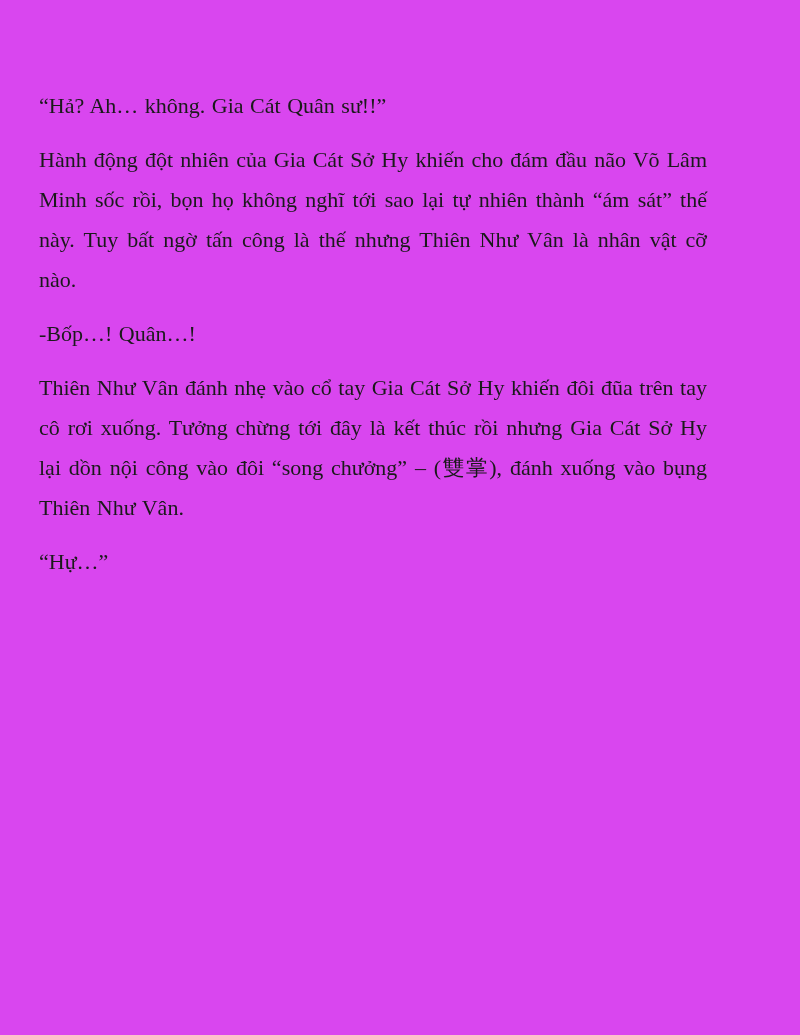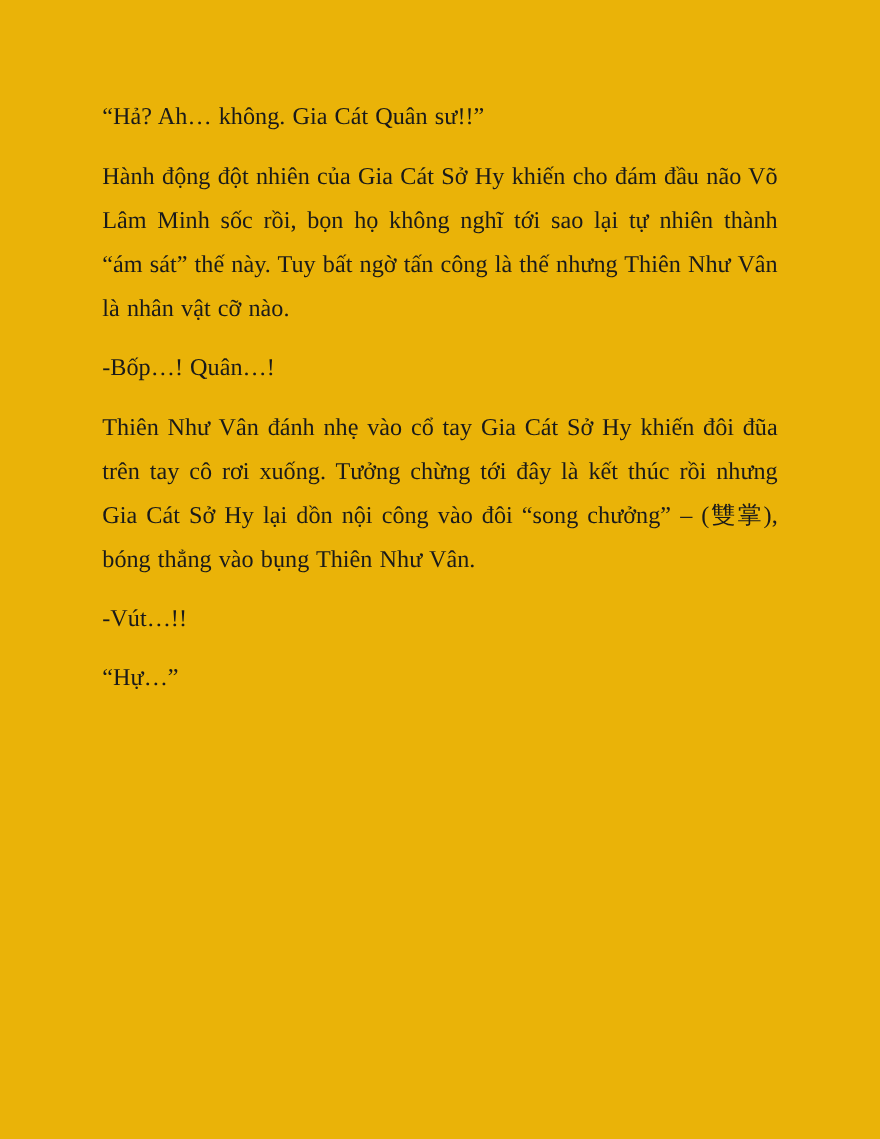--- a/index.html
+++ b/index.html
@@ -4,39 +4,38 @@
 <style>
   html, body {
     margin: 0;
     padding: 0;
     background: #ffffff;
   }
   .page {
     position: relative;
     width: 800px;
     height: 1035px;
-    background: #eab308;
+    background: #d946ef;
     overflow: hidden;
     box-sizing: border-box;
-    padding: 86px 93px 0 93px;
+    padding: 86px 93px 0 39px;
     font-family: "Liberation Serif", "DejaVu Serif", serif;
     color: #1a1a1a;
   }
   .page p {
     margin: 0 0 14px 0;
     font-size: 22px;
     line-height: 40px;
     text-align: justify;
     text-justify: inter-word;
     word-spacing: 1px;
   }
 </style>
 </head>
 <body>
 
 <div class="page">
   <p>“Hả? Ah… không. Gia Cát Quân sư!!”</p>
   <p>Hành động đột nhiên của Gia Cát Sở Hy khiến cho đám đầu não Võ Lâm Minh sốc rồi, bọn họ không nghĩ tới sao lại tự nhiên thành “ám sát” thế này. Tuy bất ngờ tấn công là thế nhưng Thiên Như Vân là nhân vật cỡ nào.</p>
   <p>-Bốp…! Quân…!</p>
-  <p>Thiên Như Vân đánh nhẹ vào cổ tay Gia Cát Sở Hy khiến đôi đũa trên tay cô rơi xuống. Tưởng chừng tới đây là kết thúc rồi nhưng Gia Cát Sở Hy lại dồn nội công vào đôi “song chưởng” – (雙掌), bóng thẳng vào bụng Thiên Như Vân.</p>
-  <p>-Vút…!!</p>
+  <p>Thiên Như Vân đánh nhẹ vào cổ tay Gia Cát Sở Hy khiến đôi đũa trên tay cô rơi xuống. Tưởng chừng tới đây là kết thúc rồi nhưng Gia Cát Sở Hy lại dồn nội công vào đôi “song chưởng” – (雙掌), đánh xuống vào bụng Thiên Như Vân.</p>
   <p>“Hự…”</p>
 </div>
 
 </body></html>

